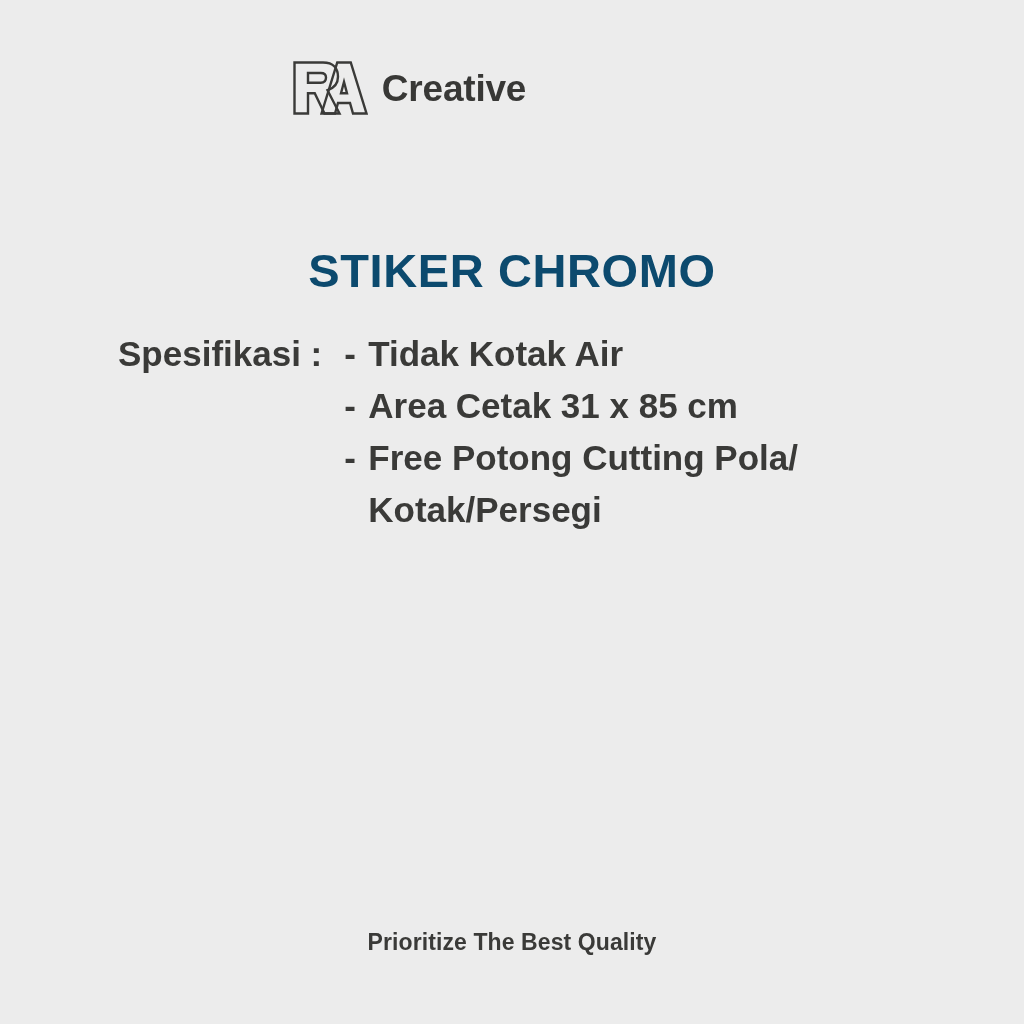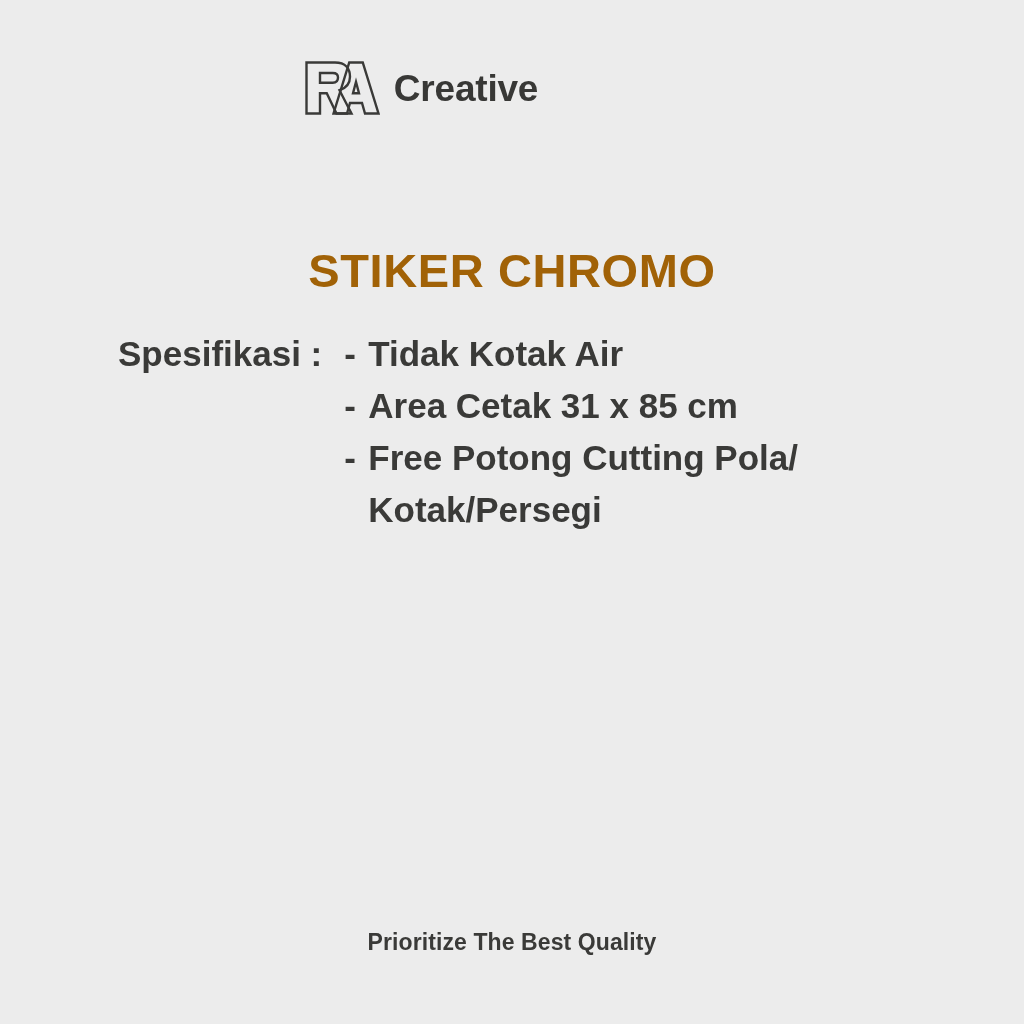--- a/index.html
+++ b/index.html
@@ -20,21 +20,21 @@
     position: relative;
     width: 1024px;
     height: 1024px;
     background: #ececec;
   }
 
   
   .brand {
     position: absolute;
     top: 58px;
-    left: 12px;
+    left: 0;
     width: 816px;
     display: flex;
     align-items: center;
     justify-content: center;
     gap: 14px;
   }
   .brand-mark {
     display: block;
     width: 78px;
     height: 60px;
@@ -57,21 +57,21 @@
   .product-title {
     position: absolute;
     top: 214px;
     left: 0;
     width: 1024px;
     text-align: center;
     font-size: 47px;
     font-weight: bold;
     letter-spacing: 0.6px;
     line-height: 1.12;
-    color: #a16207;
+    color: #0c4a6e;
     white-space: nowrap;
   }
 
   
   .spec-block {
     position: absolute;
     top: 328px;
     left: 118px;
     display: flex;
     align-items: flex-start;

